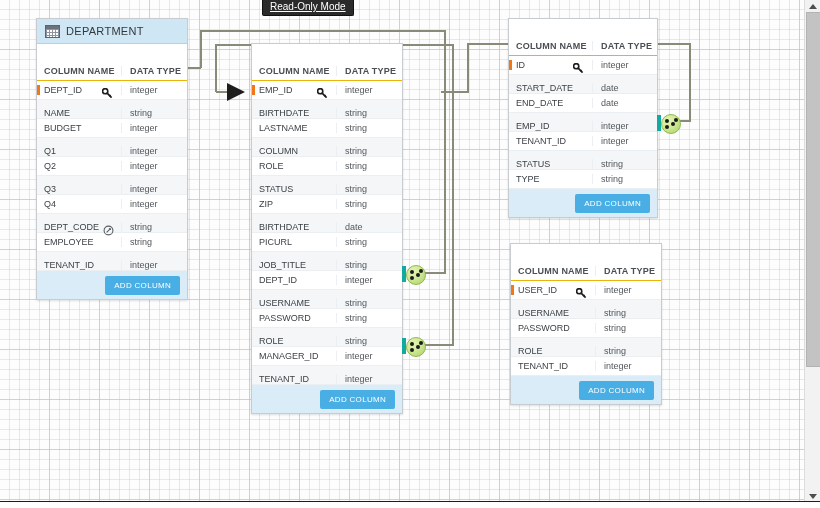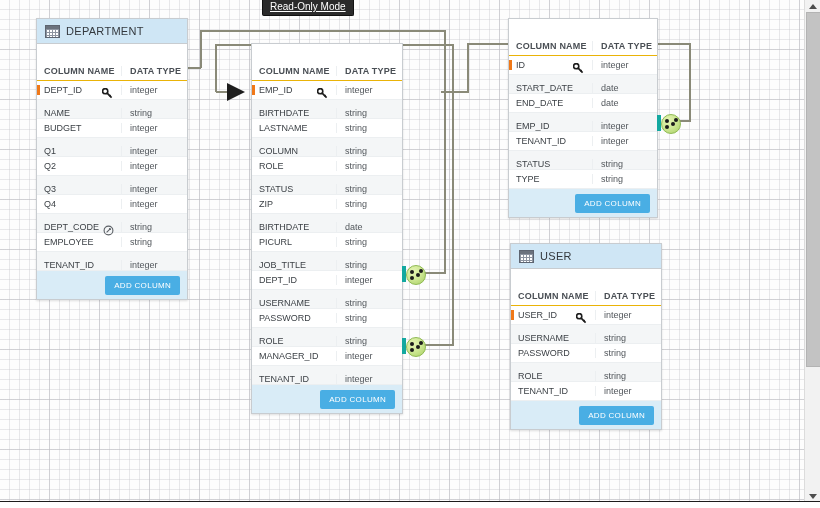--- a/index.html
+++ b/index.html
@@ -412,24 +412,20 @@
           <span class="cname cell-name" style="width:83px">
             <span>TYPE</span>
           </span>
           <span class="ctype cell-type" style="width:65px">string</span>
         </div>
         <div class="foot">
           <button class="addbtn">ADD COLUMN</button>
         </div>
       </div>
       <div class="entity" style="left: 510px; top: 243px; width: 150px;">
-        <div class="ent-head">
-          <span class="tbl-icon"></span>
-          <span class="ent-title">USER</span>
-        </div>
         <div class="col-head">
           <span class="cell-name" style="width:84px">COLUMN NAME</span>
           <span class="cell-type" style="width:66px">DATA TYPE</span>
         </div>
         <div class="row">
           <span class="cname cell-name" style="width:84px">
             <span class="pk-marker"></span>
             <span>USER_ID</span>
             <span class="key-icon"><svg width="11" height="11" viewBox="0 0 11 11">
                 <circle cx="3.2" cy="3.2" r="2.6" fill="none" stroke="#1d1d1d" stroke-width="1.6"></circle>

